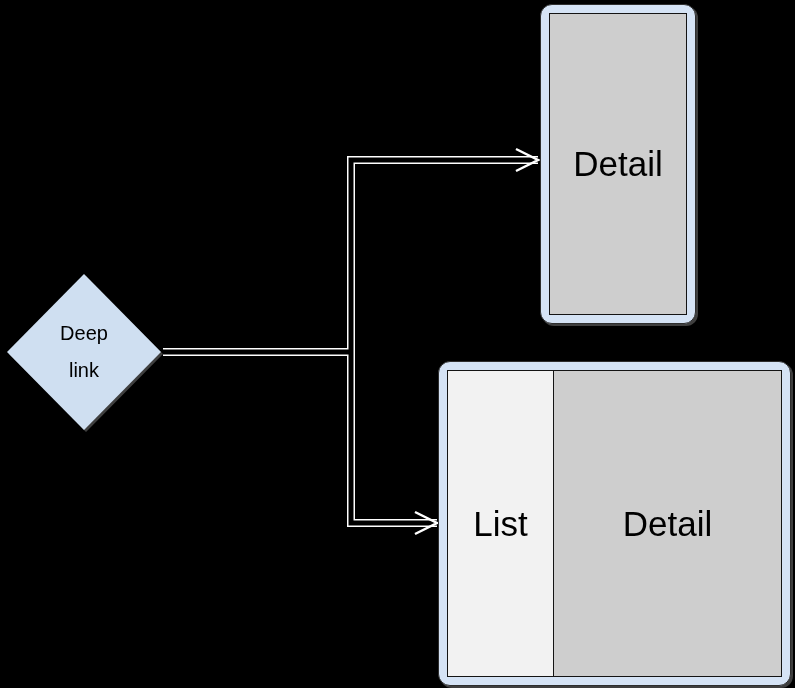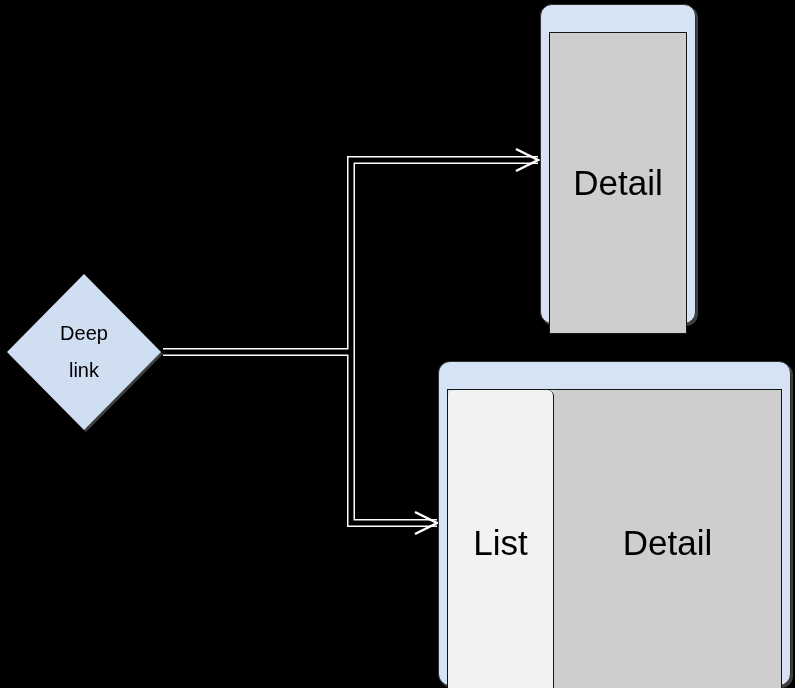--- a/index.html
+++ b/index.html
@@ -81,34 +81,32 @@
   }
   .tablet {
     left: 438px; top: 361px;
     width: 353px; height: 325px;
   }
   .screen {
     width: 100%; height: 100%;
     border: 1px solid var(--panel-border, #141414);
     box-sizing: border-box;
     display: flex;
-    margin-top: 19px;
   }
   .pane {
     display: flex;
     align-items: center;
     justify-content: center;
   }
   .phone .pane.detail { width: 100%; height: 100%; background: var(--detail-fill, #cecece); }
   .tablet .pane { height: 100%; }
   .tablet .pane.list {
     width: 105px;
     background: var(--list-fill, #f2f2f2);
     border-right: 1.5px solid var(--panel-border, #141414);
-    border-radius: 6px;
   }
   .tablet .pane.detail {
     flex: 1;
     background: var(--detail-fill, #cecece);
   }
   .label {
     font-size: 35px;
     color: var(--text, #000);
   }
 </style>

